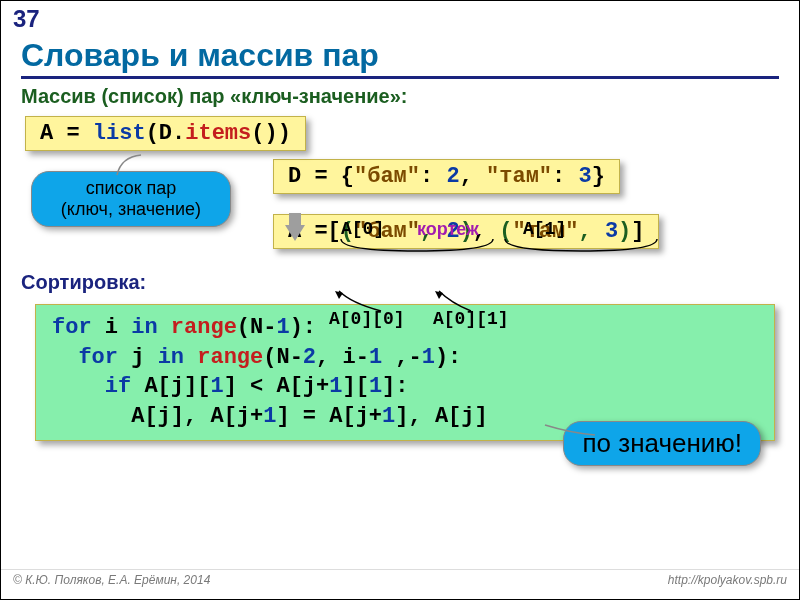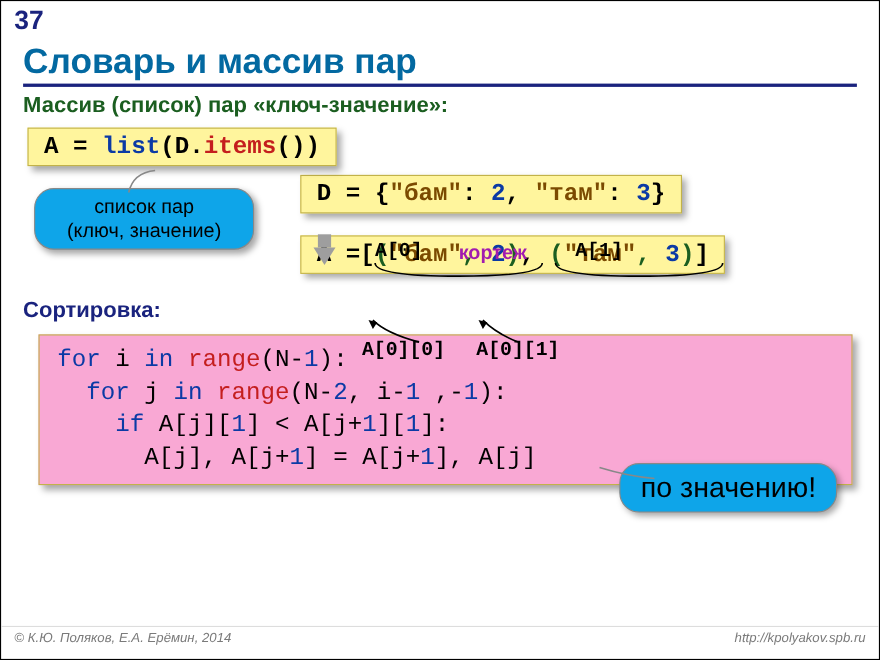--- a/index.html
+++ b/index.html
@@ -4,21 +4,21 @@
 <style>
   * { margin: 0; padding: 0; box-sizing: border-box; }
   body { width: 800px; height: 600px; font-family: Arial, sans-serif; background: #fff; position: relative; overflow: hidden; }
   .slide { width: 800px; height: 600px; border: 1px solid #000; position: relative; background: #fff; }
   .header { display: flex; justify-content: space-between; padding: 4px 12px 2px; font-size: 13px; font-style: italic; color: #7a7a7a; }
   .pagenum { color: #1a237e; font-weight: bold; font-size: 24px; font-style: normal; }
   .title { color: #0369a1; font-size: 32px; font-weight: bold; margin: 2px 20px 0; border-bottom: 3px solid #1a237e; padding-bottom: 2px; }
   .subtitle { color: #1b5e20; font-size: 20px; font-weight: bold; margin: 6px 20px 4px; }
   .subtitle2 { color: #1a237e; font-size: 20px; font-weight: bold; margin: 10px 20px 4px; display: inline-block; }
   .codebox { background: #fff59d; border: 1px solid #c2b24a; box-shadow: 4px 4px 6px rgba(0,0,0,0.35); display: inline-block; padding: 4px 14px; margin: 4px 0 4px 24px; font-family: "Courier New", monospace; font-size: 22px; font-weight: bold; }
-  .codebox2 { background: #f9a8d4; border: 1px solid #c2b24a; box-shadow: 4px 4px 6px rgba(0,0,0,0.35); display: block; padding: 8px 16px; margin: 6px 24px 4px 34px; font-family: "Courier New", monospace; font-size: 22px; font-weight: normal; line-height: 1.35; }
+  .codebox2 { background: #86efac; border: 1px solid #c2b24a; box-shadow: 4px 4px 6px rgba(0,0,0,0.35); display: block; padding: 8px 16px; margin: 6px 24px 4px 34px; font-family: "Courier New", monospace; font-size: 22px; font-weight: bold; line-height: 1.35; }
   .tok-kw { color: #0b3aa5; }
   .tok-fn { color: #c41e1e; }
   .tok-str { color: #7b4a00; }
   .tok-num { color: #0b3aa5; }
   .tok-plain { color: #000; }
   .bubble { position: absolute; background: #0ea5e9; border: 1px solid #888; border-radius: 18px; box-shadow: 3px 3px 6px rgba(0,0,0,0.35); padding: 6px 16px; font-size: 18px; text-align: center; color: #000; }
   .footer { position: absolute; bottom: 12px; left: 0; right: 0; display: flex; justify-content: space-between; padding: 0 12px; font-size: 12px; color: #7a7a7a; font-style: italic; border-top: 1px solid #ddd; padding-top: 3px;}
   .annot { position: absolute; font-family: "Courier New", monospace; font-weight: bold; font-size: 18px; }
   .annot-red { color: #a21caf; font-family: Arial, sans-serif; }
   .arrow-down { width: 0; height: 0; border-left: 10px solid transparent; border-right: 10px solid transparent; border-top: 16px solid #9e9e9e; position: absolute; }

